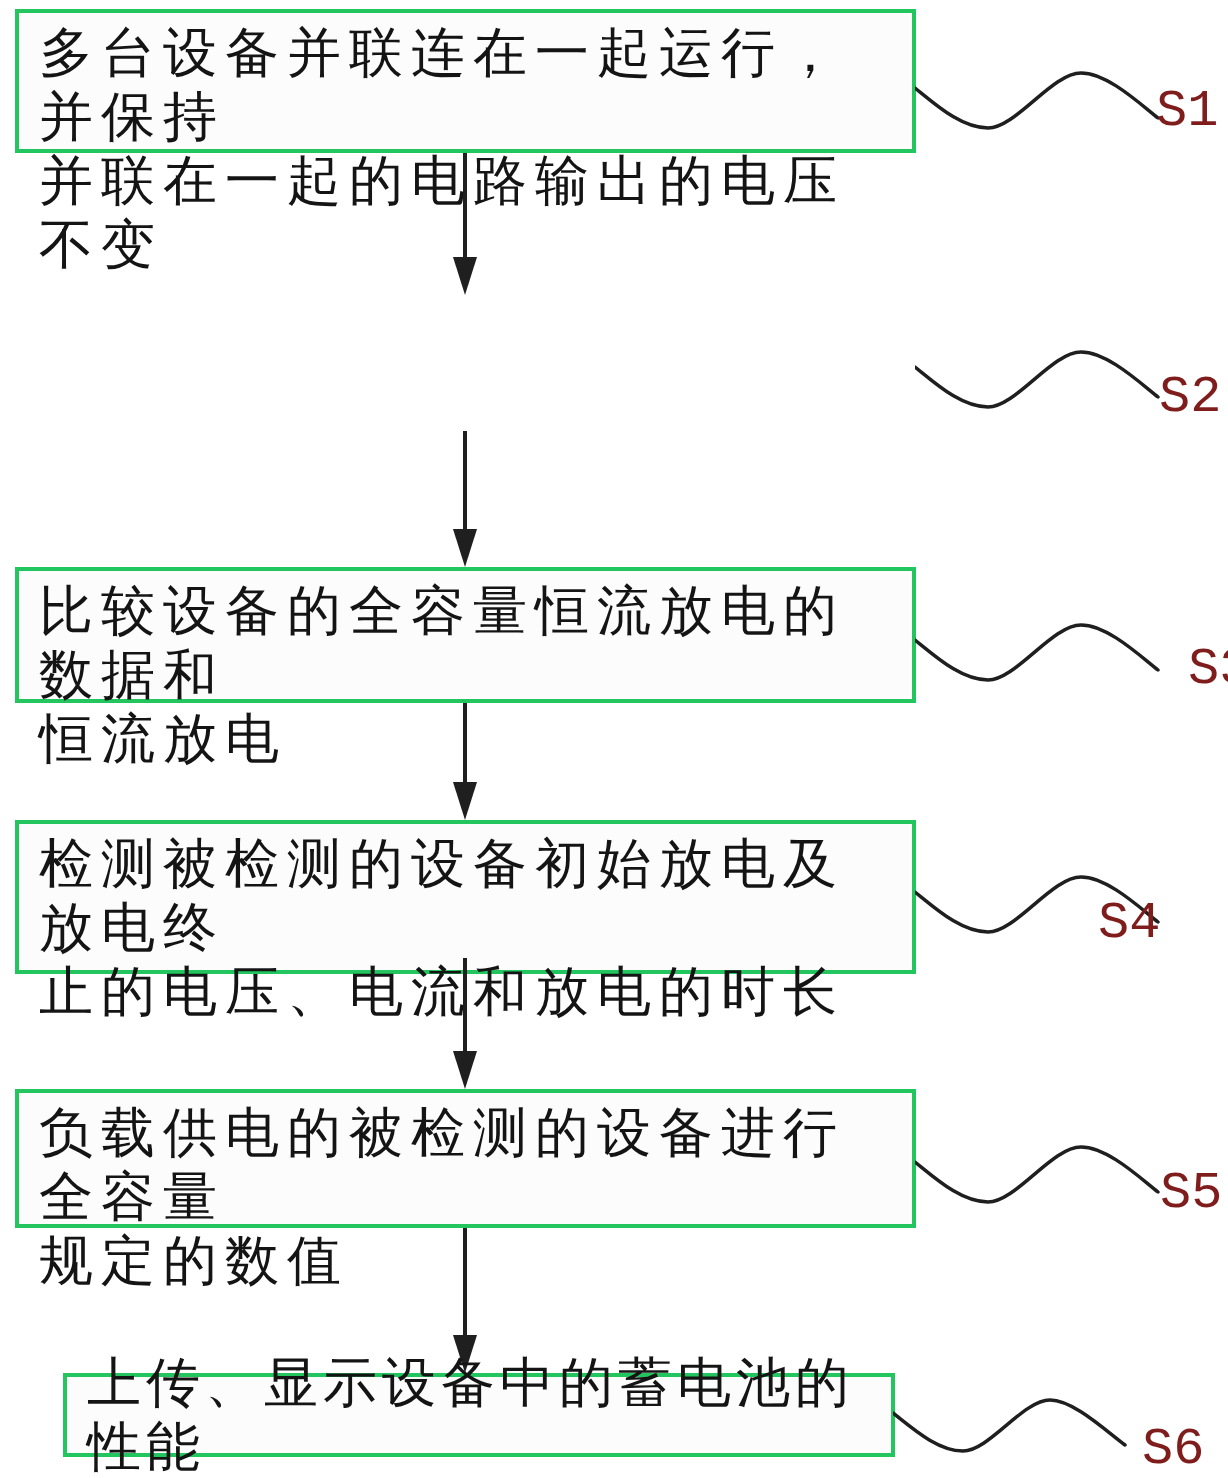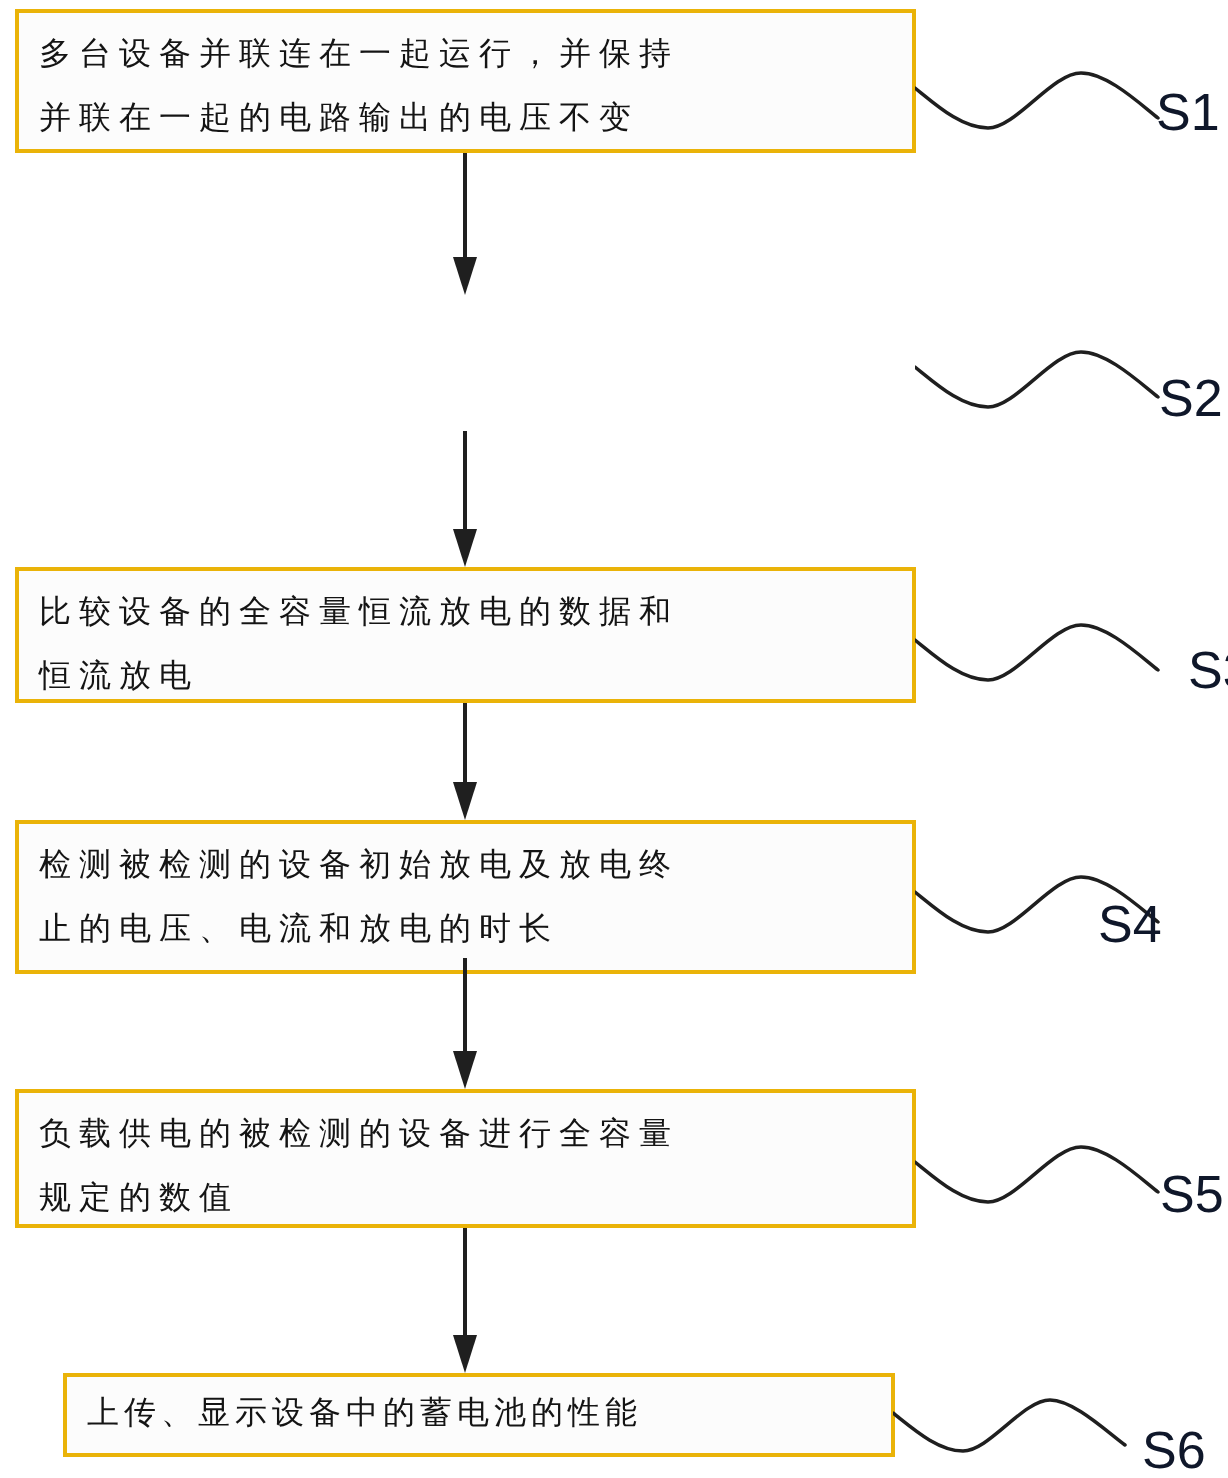--- a/index.html
+++ b/index.html
@@ -6,52 +6,51 @@
   .canvas{
     position:relative;
     width:1228px;height:1478px;
     background:#ffffff;
     font-family:"DejaVu Sans",sans-serif;
     overflow:hidden;
   }
   .box{
     position:absolute;
     box-sizing:border-box;
-    border:4px solid #eab308;
+    border:4px solid #22c55e;
     background:#fcfcfc;
     color:#141414;
-    font-size:32px;
+    font-size:54px;
     line-height:64px;
     letter-spacing:8px;
     padding:8px 6px 0 20px;
     white-space:pre-line;
     font-family:"DejaVu Sans",sans-serif;
   }
   .box.single{
     display:flex;align-items:center;
     padding-top:0;
     letter-spacing:5px;
-    font-family:Liberation Mono, monospace;
   }
   .arrow{position:absolute;left:452px;width:26px;}
   .arrow::before{
     content:"";position:absolute;left:11px;top:0;bottom:28px;width:4px;background:#1f1f1f;
   }
   .arrow::after{
     content:"";position:absolute;left:1px;bottom:0;width:0;height:0;
     border-left:12px solid transparent;border-right:12px solid transparent;
     border-top:38px solid #1f1f1f;
   }
   .sq{position:absolute;width:250px;height:80px;}
   .sq path{fill:none;stroke:#1f1f1f;stroke-width:3.5;stroke-linecap:round;}
   .slabel{
     position:absolute;
-    font-family:Liberation Sans, sans-serif;
+    font-family:Liberation Mono, monospace;
     font-size:52px;
-    color:#0f172a;
+    color:#7f1d1d;
     letter-spacing:0;
   }
 </style>
 </head>
 <body>
 
 <div class="canvas">
 
   <div class="box" style="left:15px;top:9px;width:901px;height:144px">多台设备并联连在一起运行，并保持
 并联在一起的电路输出的电压不变</div>

